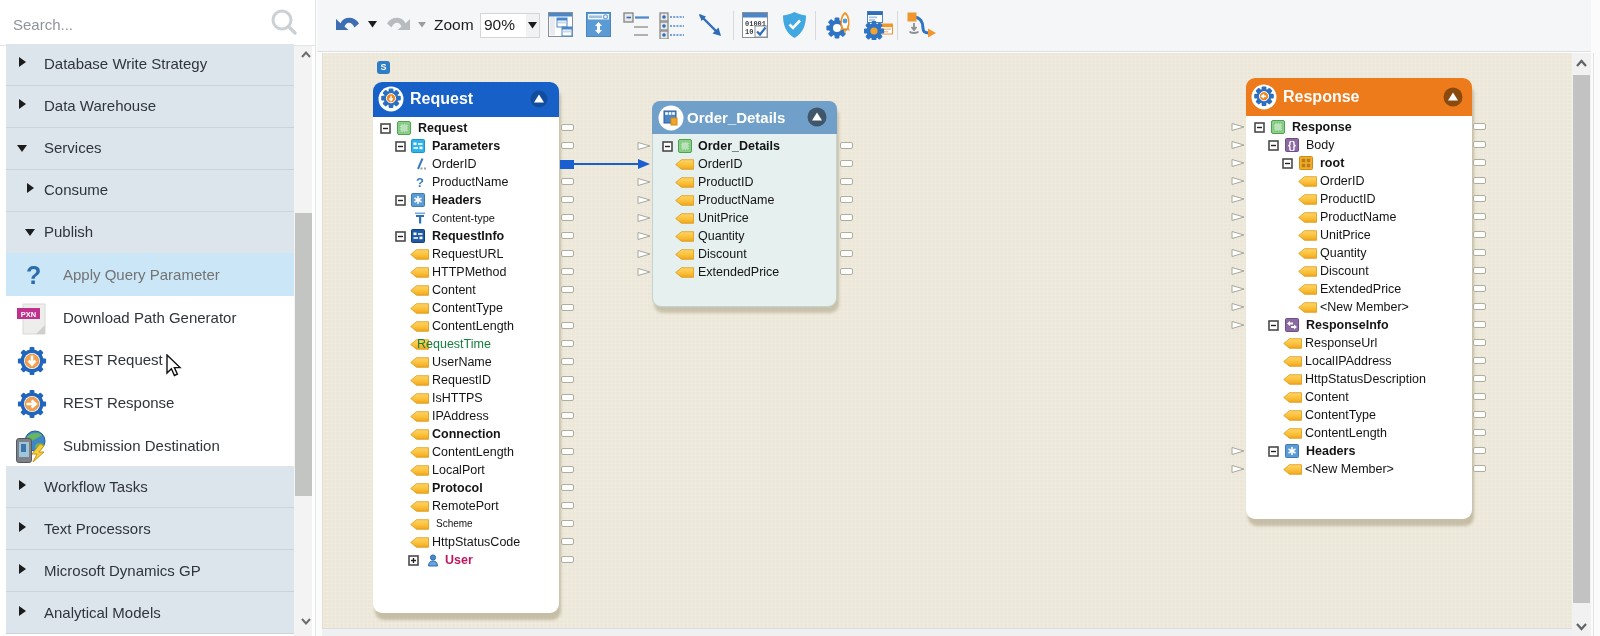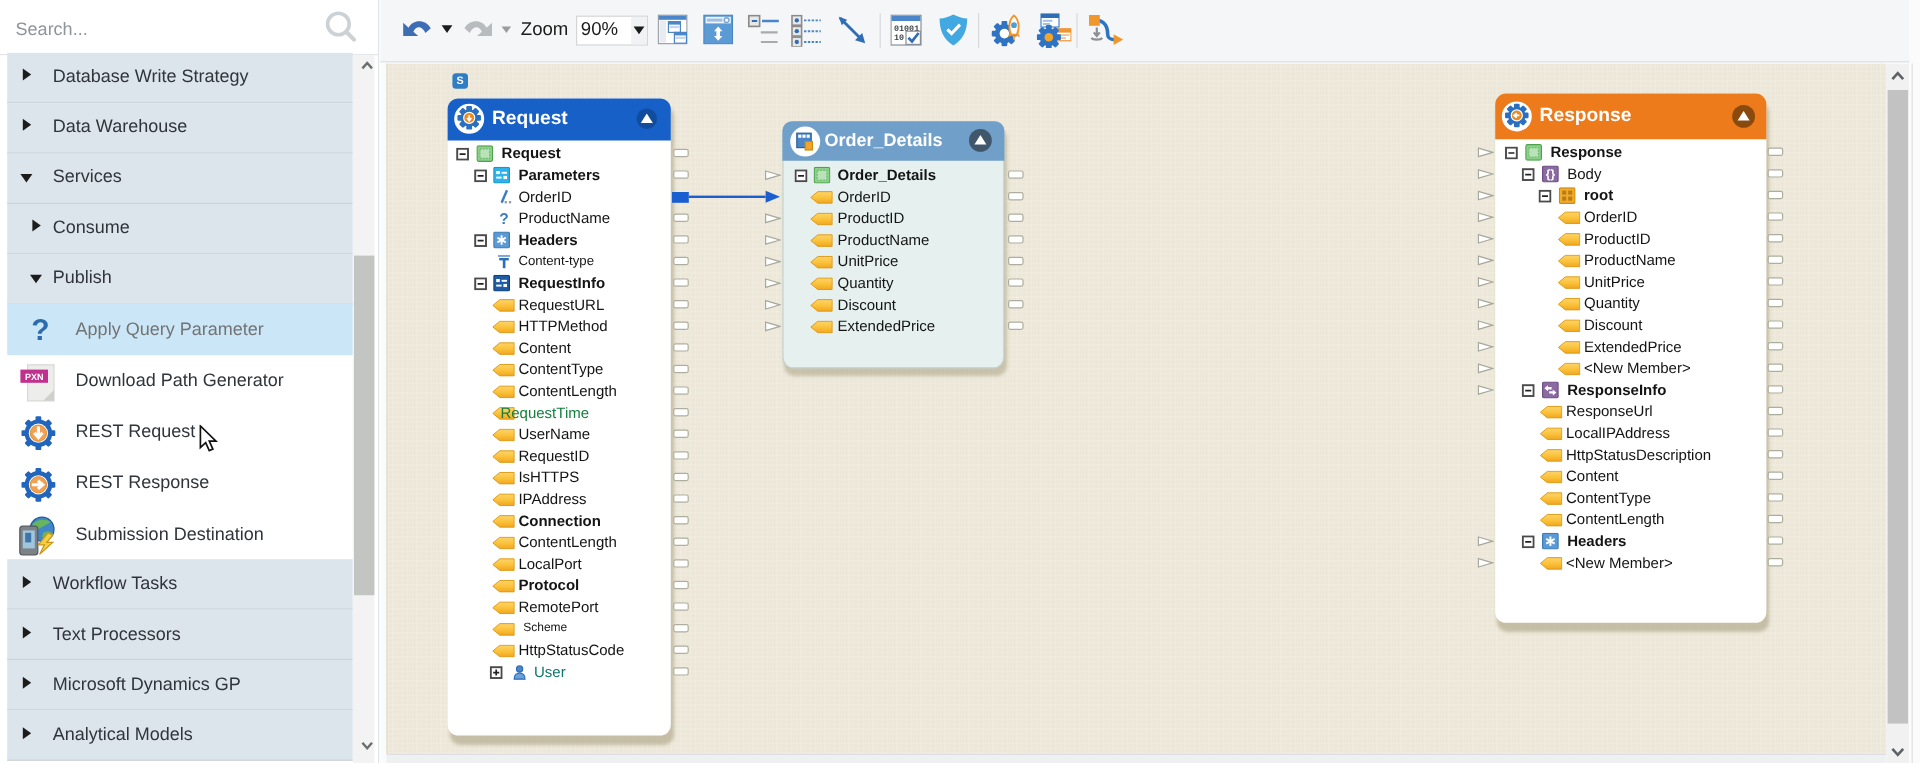--- a/index.html
+++ b/index.html
@@ -541,21 +541,21 @@
 <div style="position:absolute;left:432px;top:534px;height:16px;line-height:16px;font-size:12.5px;font-weight:normal;color:#141414;white-space:nowrap">HttpStatusCode</div>
 <svg style="position:absolute;left:408px;top:555px" width="11" height="11" viewBox="0 0 11 11">
     <rect x="1" y="1" width="9" height="9" fill="#fff" stroke="#4a4a4a" stroke-width="1.6"></rect>
     <line x1="3" y1="5.5" x2="8" y2="5.5" stroke="#222" stroke-width="1.4"></line>
     <line x1="5.5" y1="3" x2="5.5" y2="8" stroke="#222" stroke-width="1.4"></line>
   </svg>
 <svg style="position:absolute;left:426px;top:553px" width="14" height="14" viewBox="0 0 14 14">
     <circle cx="7" cy="4.5" r="2.6" fill="#4a86c8" stroke="#2f6db8"></circle>
     <path d="M2.5,13 C2.5,9.5 4.5,8 7,8 C9.5,8 11.5,9.5 11.5,13 Z" fill="#6aa2dc" stroke="#2f6db8"></path>
   </svg>
-<div style="position:absolute;left:445px;top:552px;height:16px;line-height:16px;font-size:12.5px;font-weight:normal;color:#0f766e;white-space:nowrap">User</div>
+<div style="position:absolute;left:445px;top:552px;height:16px;line-height:16px;font-size:12.5px;font-weight:bold;color:#be185d;white-space:nowrap">User</div>
 <div style="position:absolute;left:561px;top:124px;width:13px;height:7px;background:#fff;border:1px solid #aeae9e;border-radius:2px;box-sizing:border-box"></div>
 <div style="position:absolute;left:561px;top:142px;width:13px;height:7px;background:#fff;border:1px solid #aeae9e;border-radius:2px;box-sizing:border-box"></div>
 <div style="position:absolute;left:561px;top:178px;width:13px;height:7px;background:#fff;border:1px solid #aeae9e;border-radius:2px;box-sizing:border-box"></div>
 <div style="position:absolute;left:561px;top:196px;width:13px;height:7px;background:#fff;border:1px solid #aeae9e;border-radius:2px;box-sizing:border-box"></div>
 <div style="position:absolute;left:561px;top:214px;width:13px;height:7px;background:#fff;border:1px solid #aeae9e;border-radius:2px;box-sizing:border-box"></div>
 <div style="position:absolute;left:561px;top:232px;width:13px;height:7px;background:#fff;border:1px solid #aeae9e;border-radius:2px;box-sizing:border-box"></div>
 <div style="position:absolute;left:561px;top:250px;width:13px;height:7px;background:#fff;border:1px solid #aeae9e;border-radius:2px;box-sizing:border-box"></div>
 <div style="position:absolute;left:561px;top:268px;width:13px;height:7px;background:#fff;border:1px solid #aeae9e;border-radius:2px;box-sizing:border-box"></div>
 <div style="position:absolute;left:561px;top:286px;width:13px;height:7px;background:#fff;border:1px solid #aeae9e;border-radius:2px;box-sizing:border-box"></div>
 <div style="position:absolute;left:561px;top:304px;width:13px;height:7px;background:#fff;border:1px solid #aeae9e;border-radius:2px;box-sizing:border-box"></div>

